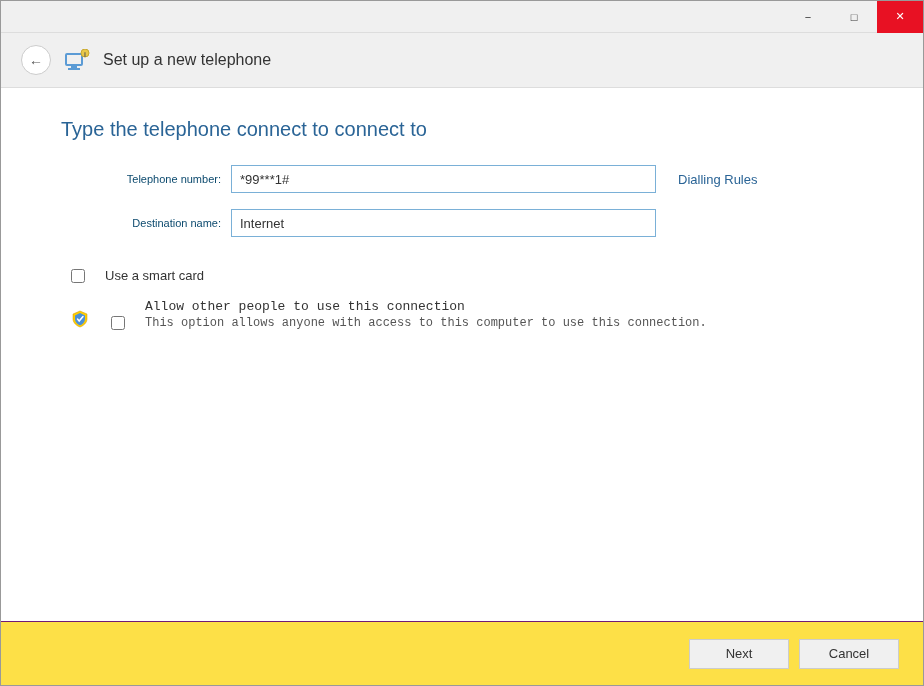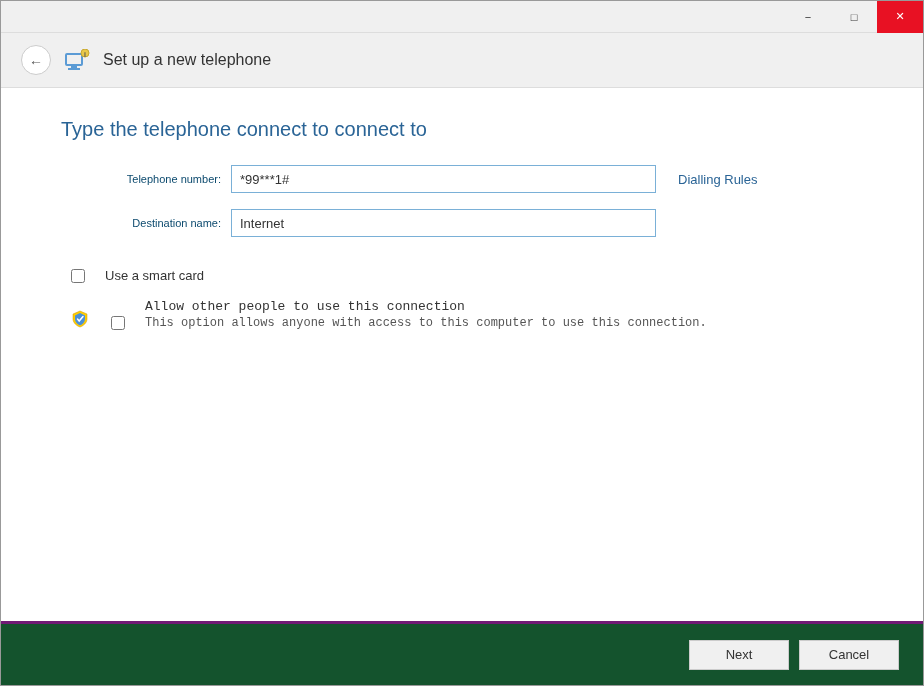--- a/index.html
+++ b/index.html
@@ -198,22 +198,22 @@
 
     .shield-icon-container {
       width: 20px;
       height: 20px;
       flex-shrink: 0;
       margin-top: 1px;
     }
 
     .footer {
       height: 64px;
-      background: #14532d;
-      border-top: 3px solid #701a75;
+      background: #fde047;
+      border-top: 1px solid #701a75;
       display: flex;
       align-items: center;
       justify-content: flex-end;
       padding: 0 24px;
       gap: 10px;
     }
 
     .footer-btn {
       width: 100px;
       height: 30px;

